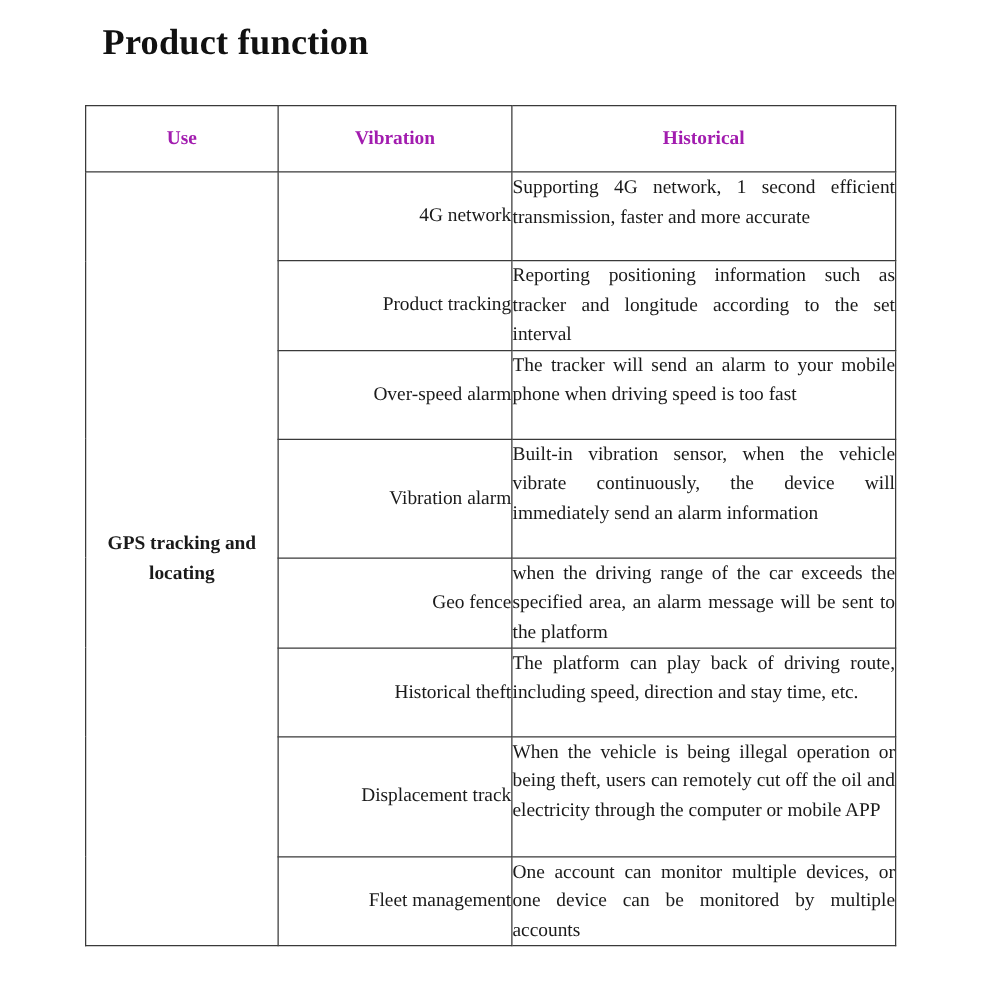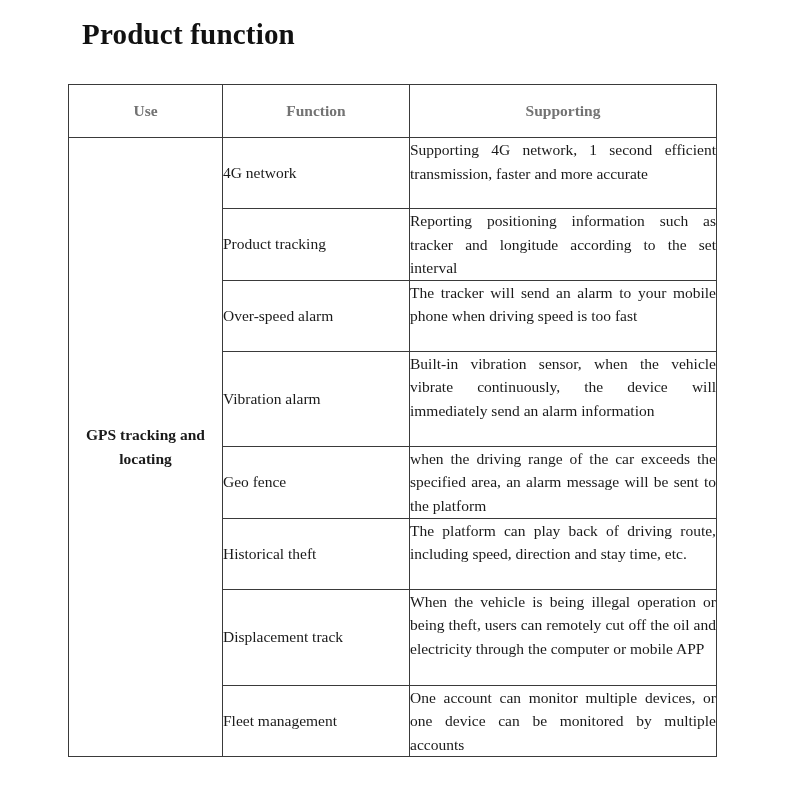--- a/index.html
+++ b/index.html
@@ -37,35 +37,35 @@
     table.func-table td, table.func-table th {
       border: 1.5px solid #3a3a3a;
       padding: 0;
     }
     table.func-table th {
       font-weight: bold;
       font-size: 15.5px;
       height: 52px;
       text-align: center;
       vertical-align: middle;
-      color: #737373;
+      color: #a21caf;
     }
     col.c-use { width: 154px; }
     col.c-func { width: 187px; }
     col.c-desc { width: 307px; }
     td.use-cell {
       text-align: center;
       vertical-align: middle;
       font-weight: bold;
       line-height: 24px;
       padding: 0 4px;
       margin-left: 22px;
     }
     td.func-cell {
-      text-align: left;
+      text-align: right;
       vertical-align: middle;
     }
     td.desc-cell {
       text-align: justify;
       text-align-last: left;
       vertical-align: top;
       line-height: 23.6px;
       padding: 0 3px 0 3px;
     }
   </style>
@@ -76,22 +76,22 @@
 
 <table class="func-table">
   <colgroup>
     <col class="c-use">
     <col class="c-func">
     <col class="c-desc">
   </colgroup>
   <thead>
     <tr>
       <th>Use</th>
-      <th>Function</th>
-      <th>Supporting</th>
+      <th>Vibration</th>
+      <th>Historical</th>
     </tr>
   </thead>
   <tbody>
     <tr style="height:71px">
       <td class="use-cell" rowspan="8">GPS tracking and locating</td>
       <td class="func-cell">4G network</td>
       <td class="desc-cell">Supporting 4G network, 1 second efficient transmission, faster and more accurate</td>
     </tr>
     <tr style="height:71px">
       <td class="func-cell">Product tracking</td>

